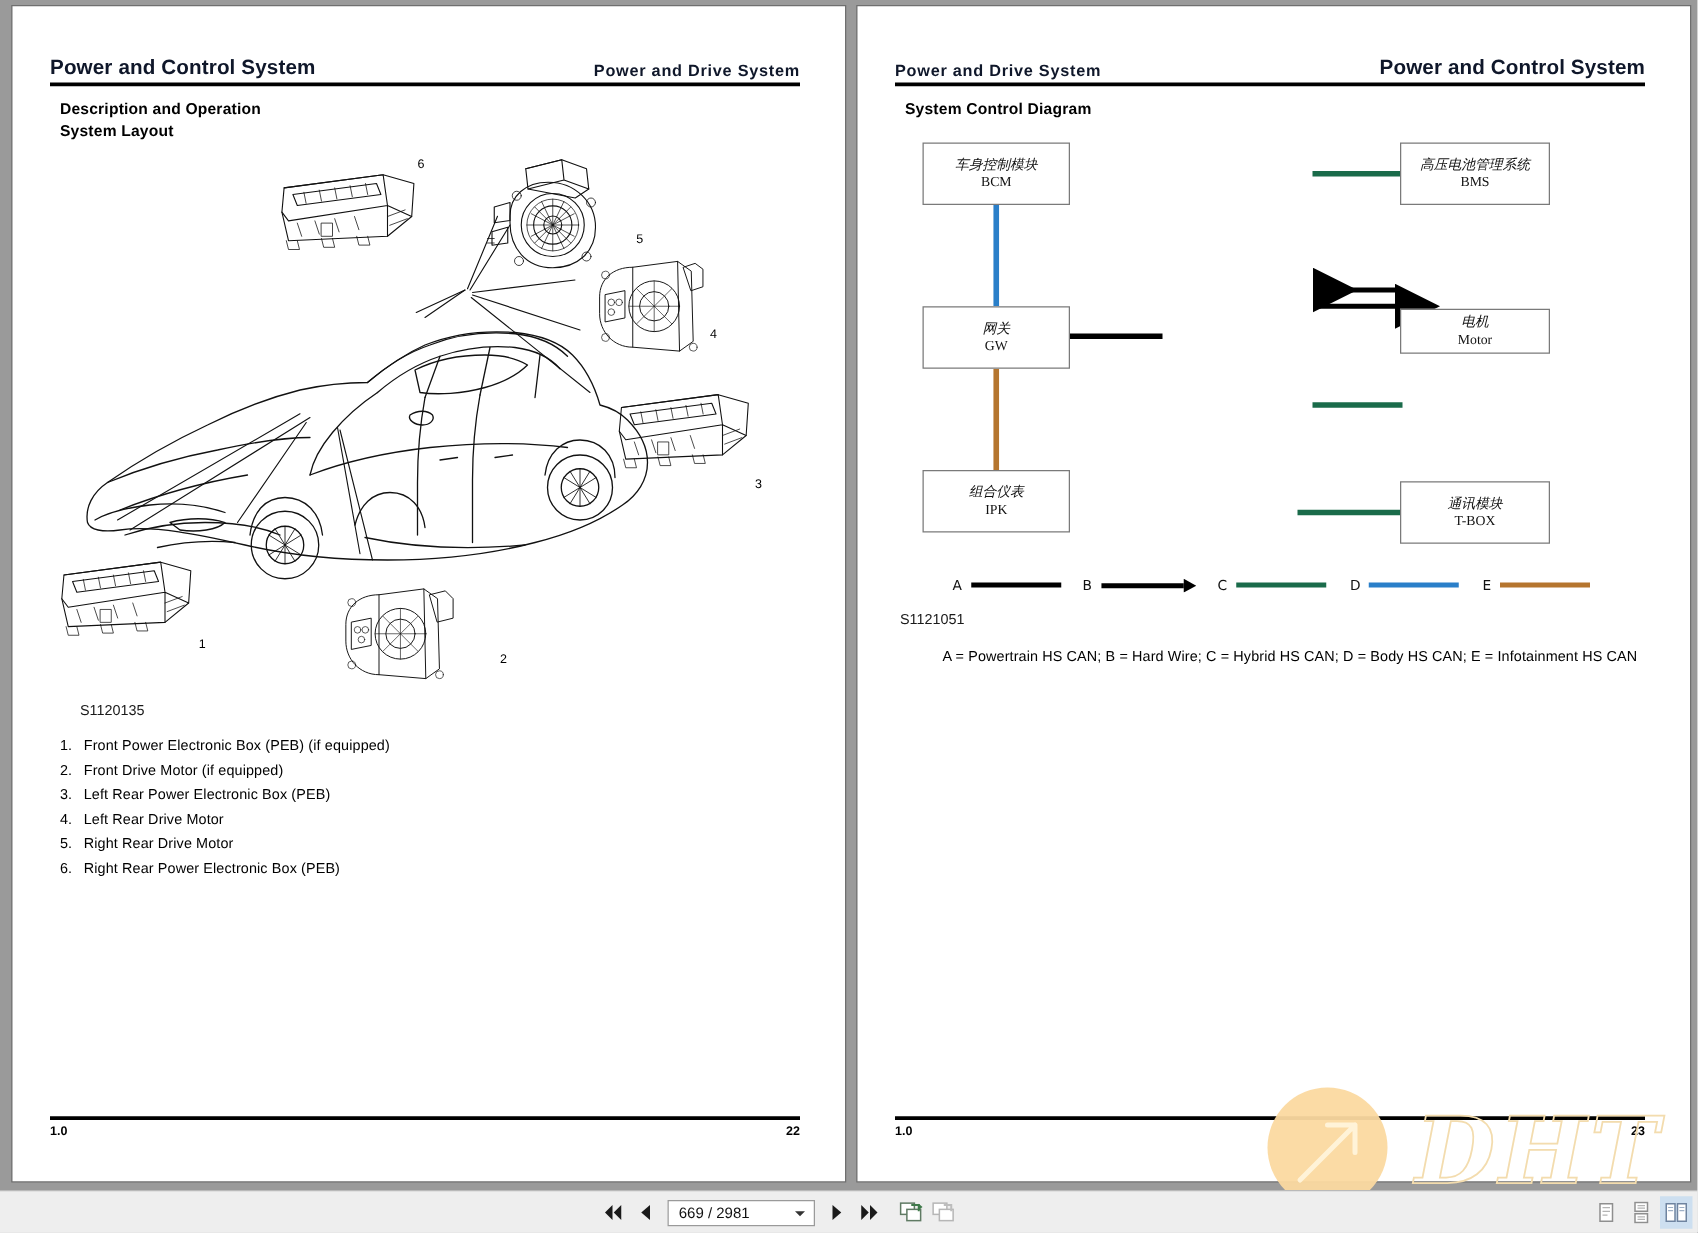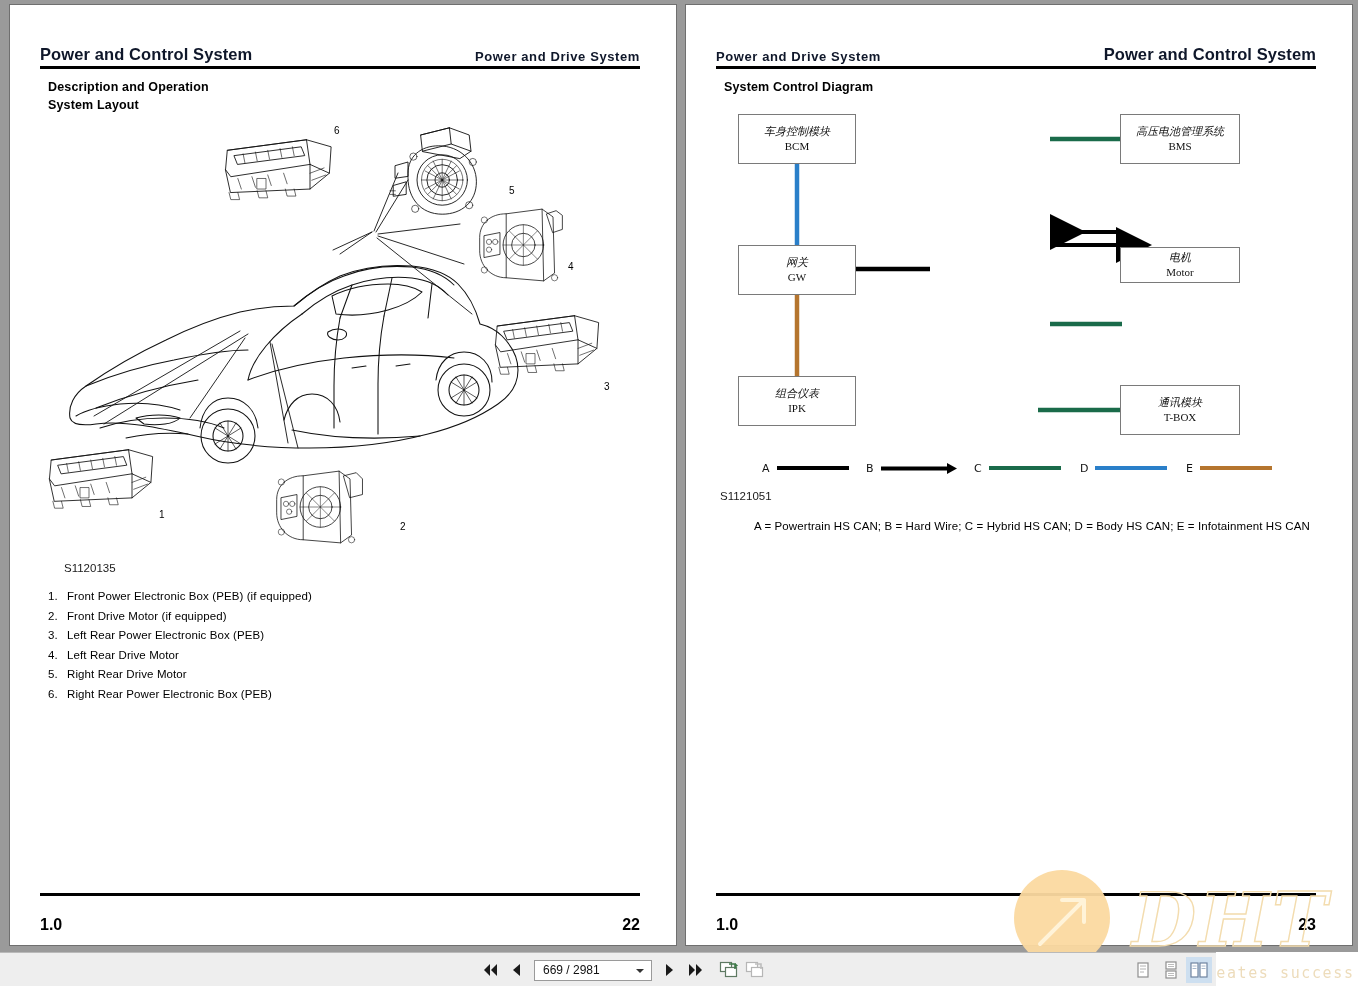--- a/index.html
+++ b/index.html
@@ -124,22 +124,22 @@
     height: 26px;
   }
   .pg-foot .rule {
     position: absolute;
     left: 0; right: 0; top: 0;
     height: 3px;
     background: #000;
   }
   .pg-foot .ver, .pg-foot .pno {
     position: absolute;
-    top: 23px;
-    font-size: 16px;
+    top: 7px;
+    font-size: 10px;
     font-weight: bold;
     color: #000;
   }
   .pg-foot .ver { left: 0; }
   .pg-foot .pno { right: 0; }
 
   
   .diagram {
     position: relative;
     width: 600px;
@@ -217,21 +217,21 @@
     left: 996px; top: 862px;
     width: 362px; height: 124px;
     pointer-events: none;
     z-index: 40;
   }
 
   
   #toolbar {
     position: absolute;
     left: 0; top: 952px;
-    width: 1216px; height: 34px;
+    width: 1358px; height: 34px;
     background: #eeeeee;
     border-top: 1px solid #b9b9b9;
     box-sizing: border-box;
     z-index: 50;
   }
   #nav-group {
     position: absolute;
     left: 478px; top: 0;
     height: 34px;
     display: flex;

